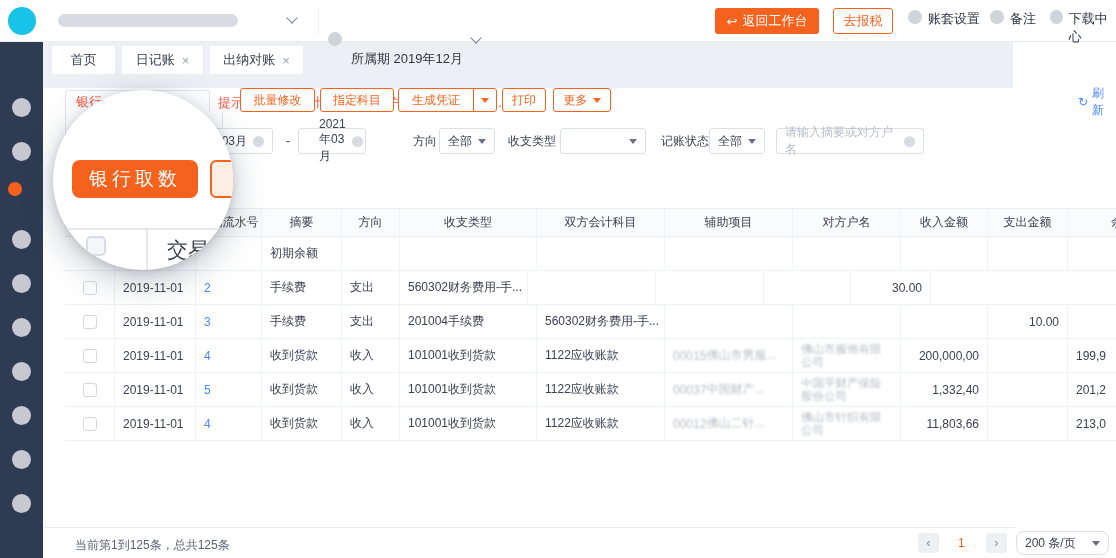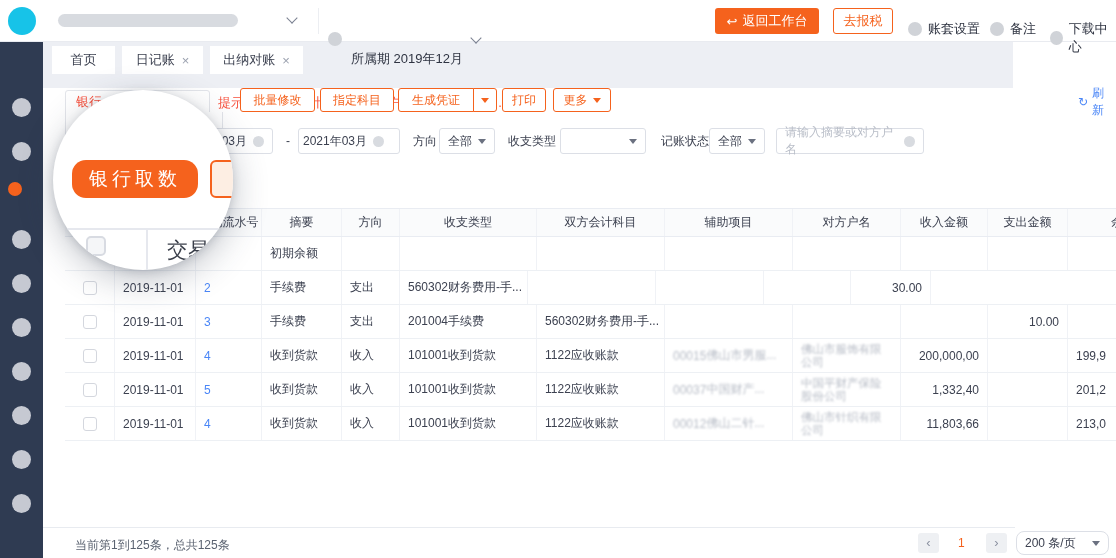--- a/index.html
+++ b/index.html
@@ -14,21 +14,21 @@
   .logo { position:absolute; left:8px; top:7px; width:28px; height:28px; border-radius:50%; background:#17c3e8; }
   .company-pill { position:absolute; left:58px; top:14px; width:180px; height:13px; border-radius:7px; background:#d8dbe0; }
   .chev { display:inline-block; width:8px; height:8px; border-right:1.5px solid #7a8090; border-bottom:1.5px solid #7a8090; transform:rotate(45deg); }
   .chev-company { position:absolute; left:288px; top:14px; }
   .topbar-divider { position:absolute; left:318px; top:8px; width:1px; height:26px; background:#eceef2; }
   .gray-dot { width:14px; height:14px; border-radius:50%; background:#d0d3d8; display:inline-block; }
   .period { position:absolute; left:328px; top:10px; display:flex; align-items:center; gap:9px; cursor:pointer; }
   .period-label { font-size:13px; color:#2f3442;margin-top:40px; }
   .btn-back { position:absolute; left:715px; top:8px; width:104px; height:26px; background:#f5621d; color:#fff; border:none; border-radius:3px; font-size:13px; display:flex; align-items:center; justify-content:center; gap:5px; cursor:pointer; font-family:inherit; }
   .btn-tax { position:absolute; left:833px; top:8px; width:60px; height:26px; background:#fff; color:#f5621d; border:1px solid #f5621d; border-radius:3px; font-size:13px; cursor:pointer; font-family:inherit; }
-  .top-item { position:absolute; top:20px; display:flex; align-items:center; gap:6px; font-size:13px; color:#2f3442; cursor:pointer; }
+  .top-item { position:absolute; top:10px; display:flex; align-items:flex-start; gap:6px; font-size:13px; color:#2f3442; cursor:pointer; }
   
   .sidebar { position:absolute; left:0; top:42px; width:43px; height:516px; background:#2f3b52; z-index:20; }
   .side-ic { position:absolute; left:12px; width:19px; height:19px; border-radius:50%; background:#c6c9d2; cursor:pointer; }
   .side-ic.active { left:8px; width:13px; height:13px; background:#fff; border:7px solid #f5621d; }
   
   .tabzone { position:absolute; left:43px; top:42px; width:970px; height:46px; background:#edeff4; z-index:5; }
   .tab { position:absolute; top:4px; height:28px; background:#fff; display:flex; align-items:center; justify-content:center; gap:7px; font-size:13px; color:#3c4150; cursor:pointer; }
   .tab .x { color:#9aa0ae; font-size:13px; cursor:pointer; }
   
   .content { position:absolute; left:43px; top:88px; width:1073px; height:470px; background:#fff; z-index:6; }
@@ -66,21 +66,21 @@
   .twoline { white-space:normal; line-height:13px; font-size:11.5px; }
   
   .footer { position:absolute; left:0; top:439px; width:972px; height:31px; border-top:1px solid #e8ebf0; background:#fff; }
   .pgbtn { position:absolute; top:5px; width:21px; height:20px; background:#eef0f3; border-radius:3px; border:none; color:#8a90a0; font-size:13px; cursor:pointer; line-height:18px; text-align:center; font-family:inherit; }
   .pgsize { position:absolute; left:973px; top:3px; width:93px; height:24px;border-radius:8px; }
   
   .mag { position:absolute; left:53px; top:90px; width:180px; height:180px; border-radius:50%;
          background:#fff; box-shadow:0 10px 35px rgba(50,60,80,.30), 0 2px 8px rgba(50,60,80,.18);
          overflow:hidden; z-index:25; }
   .mag-btn { position:absolute; left:19px; top:70px; width:126px; height:38px; background:#f5621d; border:none;
-             border-radius:14px; color:#fff; font-size:19px; letter-spacing:4px; cursor:pointer; font-family:inherit; }
+             border-radius:8px; color:#fff; font-size:19px; letter-spacing:4px; cursor:pointer; font-family:inherit; }
   .mag-btn2 { position:absolute; left:157px; top:70px; width:40px; height:38px; background:#fdeee3; border:2px solid #f5621d; border-radius:6px; }
   .mag-hline { position:absolute; left:0; top:138px; width:180px; height:1.5px; background:#e6e8ee; }
   .mag-vline { position:absolute; top:138px; width:1.5px; height:42px; background:#e6e8ee; }
   .mag-cb { position:absolute; left:33px; top:146px; width:20px; height:20px; border:2px solid #d8dbe2; border-radius:5px; background:#f5f6f8; }
   .mag-txt { position:absolute; left:114px; top:146px; font-size:21px; color:#3a3f4a; }
 </style>
 </head>
 <body>
 
 <div class="page">
@@ -147,21 +147,21 @@
     <div class="acct-box2">
       <div class="acct-pill"></div>
     </div>
     <div class="notice">提示：若对方会计科目启用客户、供应商、项目...</div>
 
     <div class="frow inputbox" style="left:117px; width:113px; justify-content:flex-end">
       <span>年03月</span>
       <span class="mini-dot"></span>
     </div>
     <div class="frow flabel" style="left:243px">-</div>
-    <div class="frow inputbox" style="left:255px; width:102px; padding:0 4px">
+    <div class="frow inputbox" style="left:255px; width:68px; padding:0 20px">
       <span>2021年03月</span>
       <span class="mini-dot"></span>
     </div>
     <div class="frow flabel" style="left:370px">方向</div>
     <div class="frow inputbox" style="left:396px; width:56px; justify-content:space-between">
       <span>全部</span>
       <span class="tri"></span>
     </div>
     <div class="frow flabel" style="left:465px">收支类型</div>
     <div class="frow inputbox" style="left:517px; width:86px; justify-content:flex-end">

